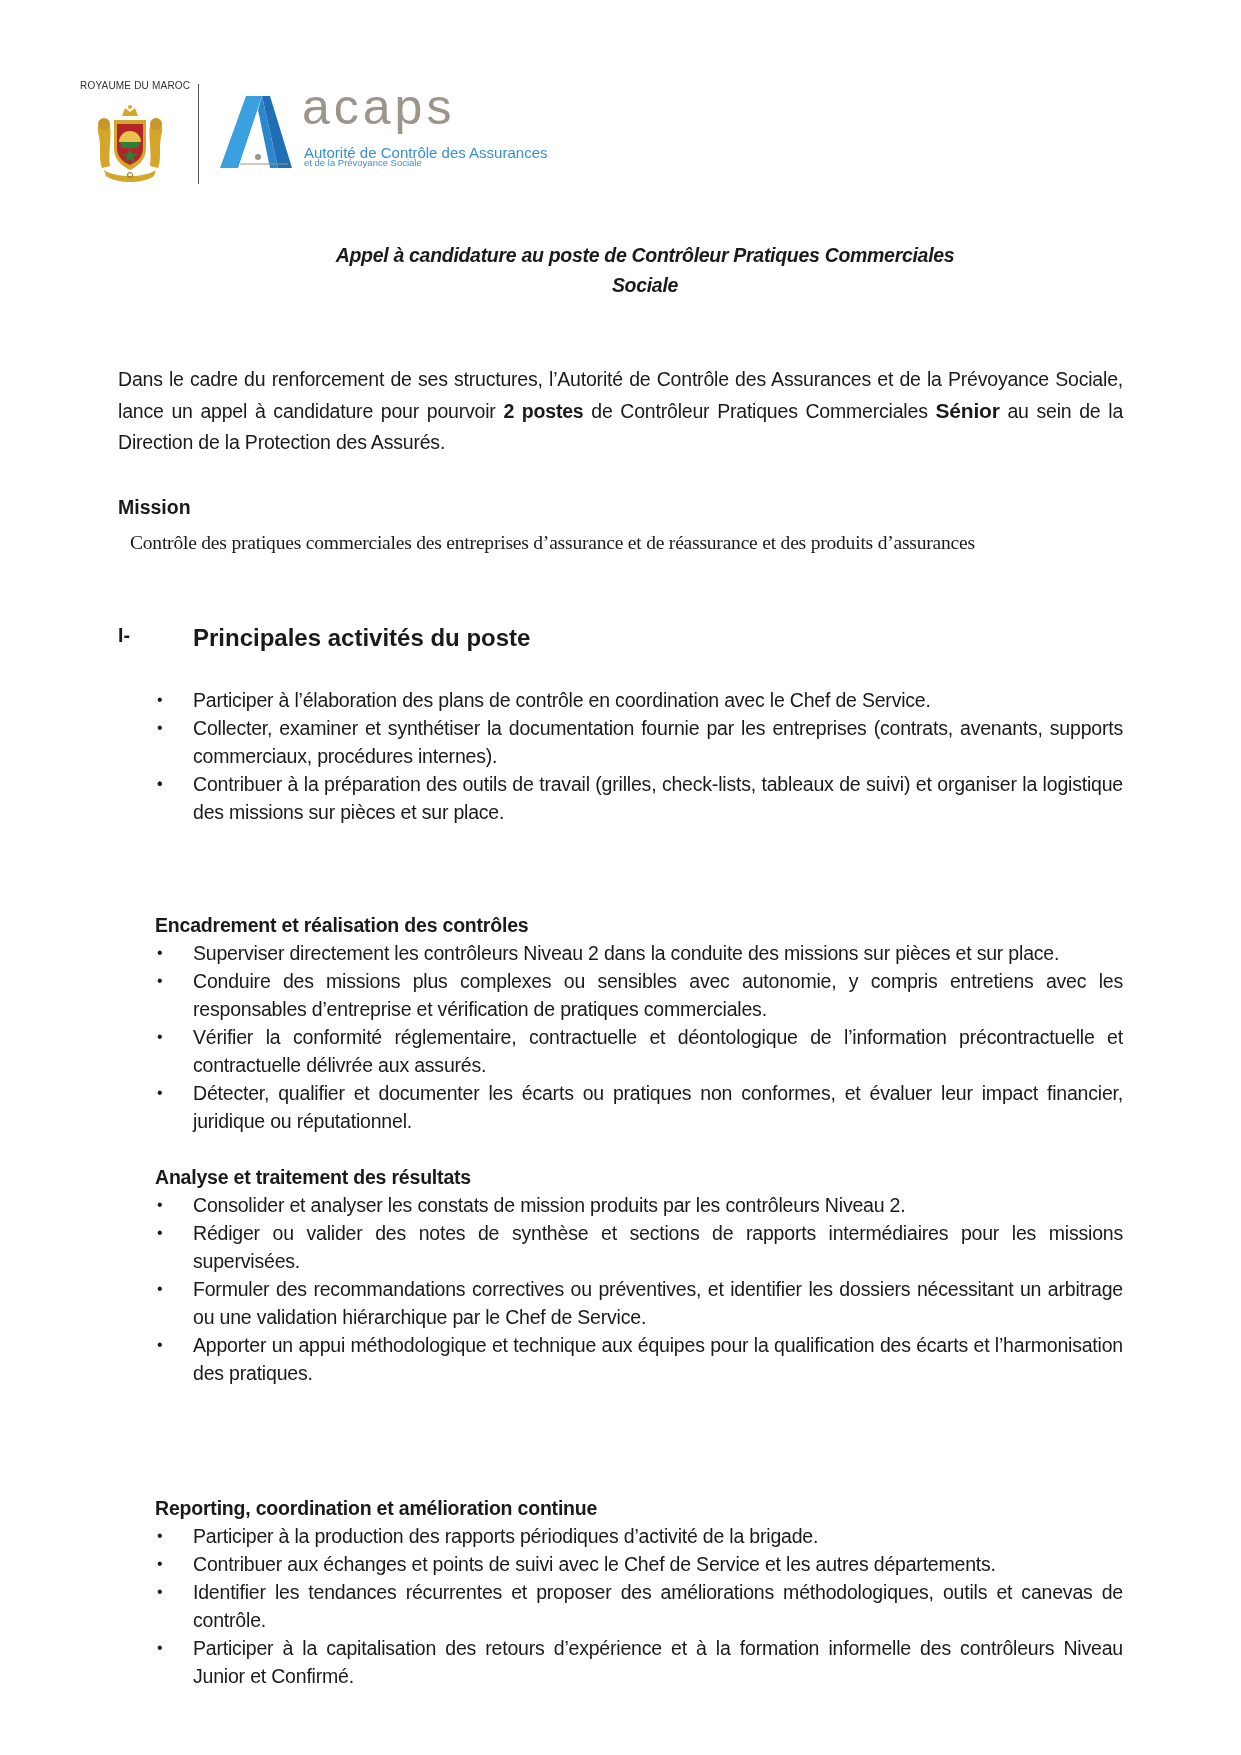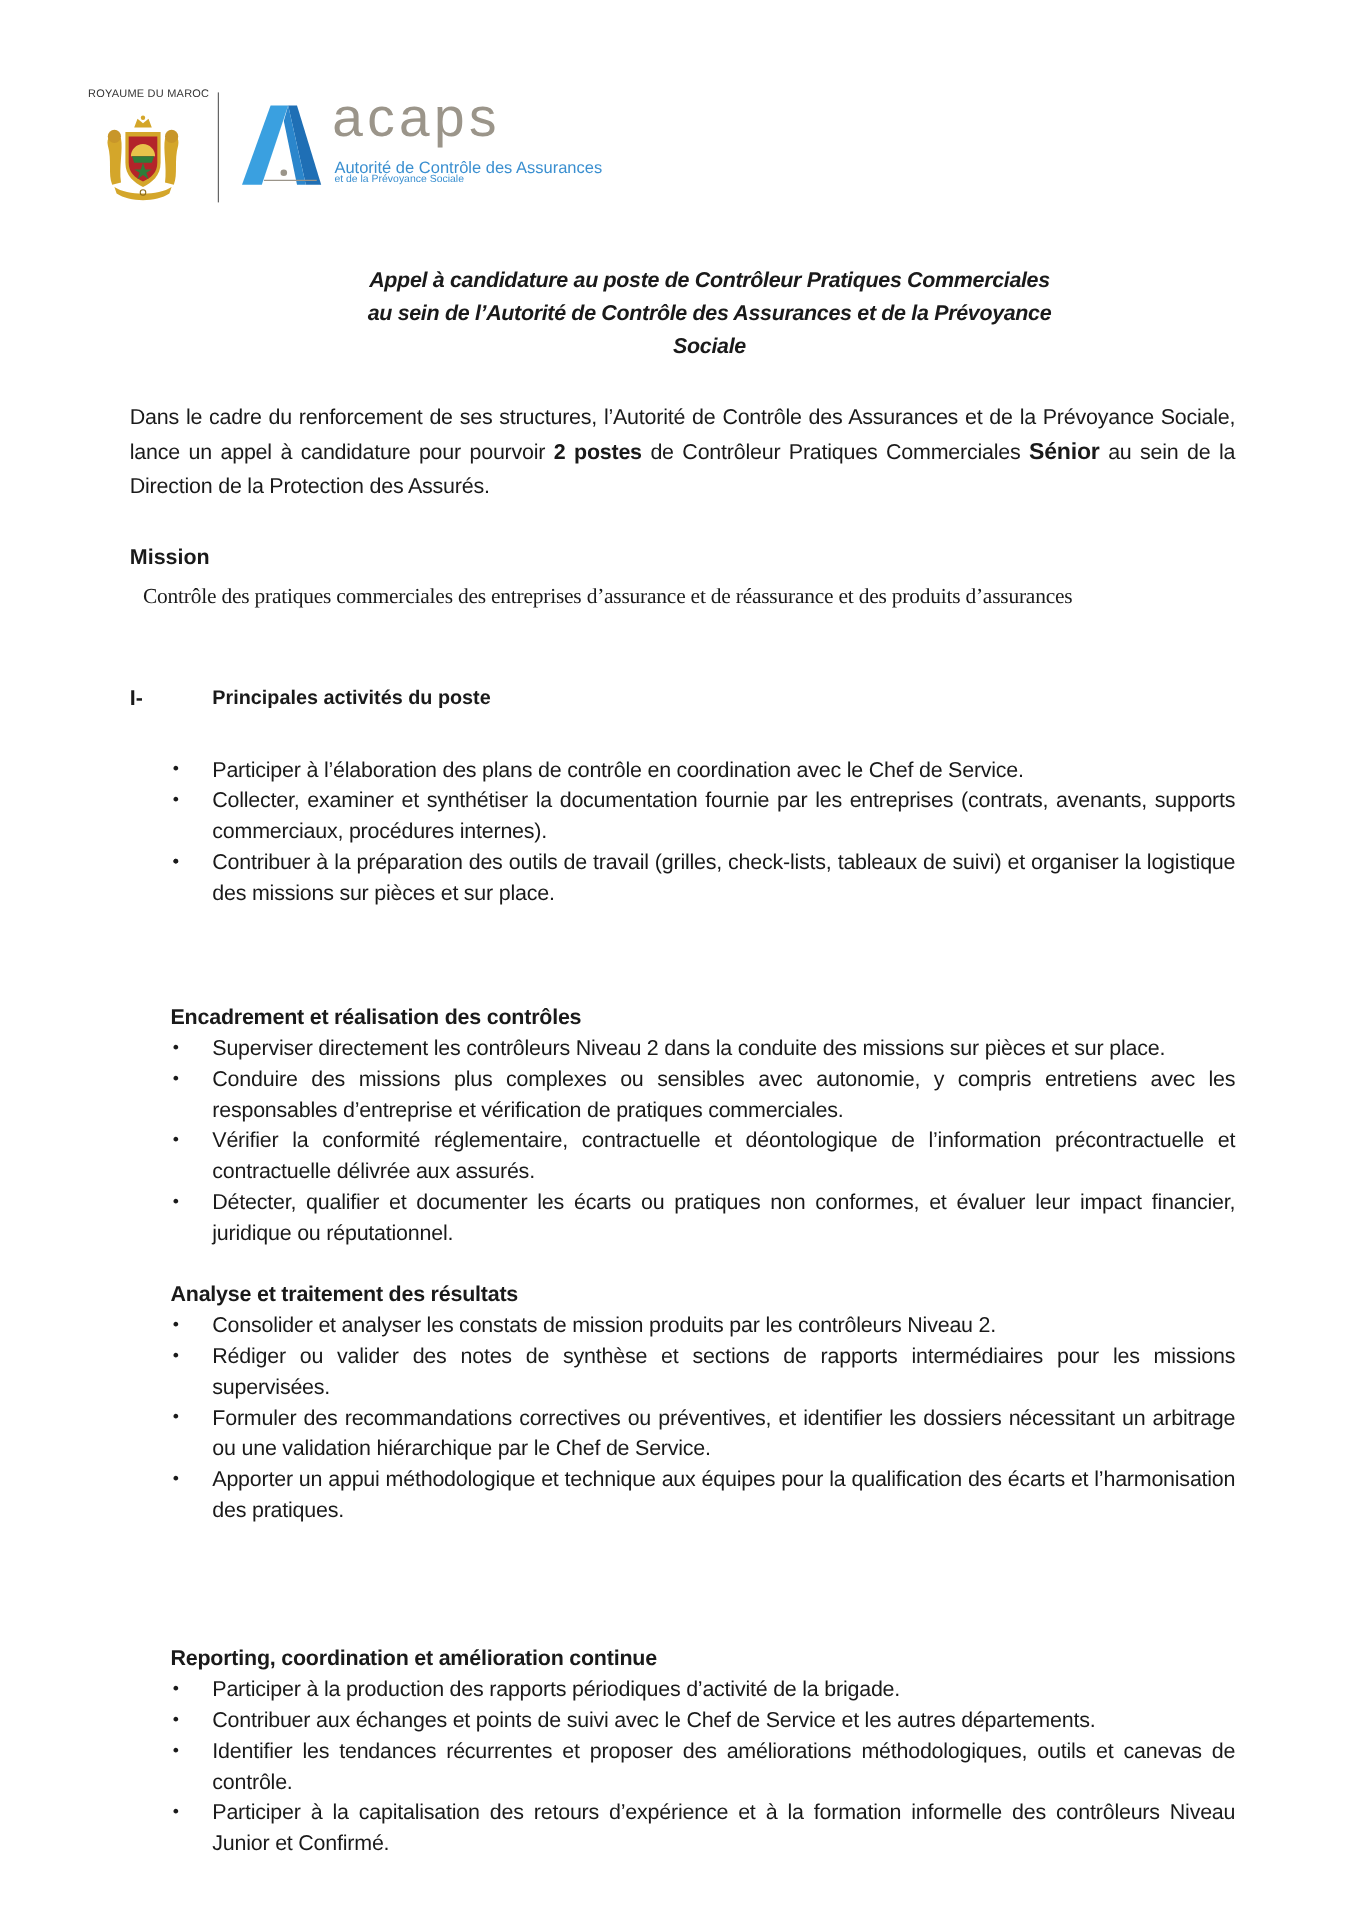--- a/index.html
+++ b/index.html
@@ -22,21 +22,21 @@
 
   
   .body-text { font-size: 19.5px; line-height: 31px; letter-spacing: -0.2px; text-align: justify; }
   #intro { left: 118px; width: 1005px; top: 364px; }
   #intro b { font-weight: bold; }
   #intro .senior { font-size: 21px; }
   #mission-title { left: 118px; top: 496px; font-weight: bold; font-size: 19.5px; }
   #mission-text { left: 130px; width: 1005px; top: 527px; font-family: Liberation Serif, serif; }
 
   #section-num { left: 118px; top: 624px; font-weight: bold; font-size: 19.5px; }
-  #section-title { left: 193px; top: 624px; font-weight: bold; font-size: 18px; }
+  #section-title { left: 193px; top: 624px; font-weight: bold; font-size: 24px; }
 
   .group { position: absolute; left: 155px; width: 968px; }
   .group-title { font-weight: bold; font-size: 19.5px; line-height: 28px; letter-spacing: -0.2px; }
   .group ul { list-style: none; margin: 0; padding: 0; }
   .group li { position: relative; padding-left: 38px; font-size: 19.5px; line-height: 28px;
               text-align: justify; letter-spacing: -0.2px; }
   .group li .bullet { position: absolute; left: 2px; top: 0; font-size: 16px; }
 
   #g1 { top: 686px; }
   #g2 { top: 911px; }
@@ -78,21 +78,20 @@
   <circle cx="40" cy="63" r="3" fill="#9b958a"></circle>
   <line x1="22" y1="70" x2="70" y2="70" stroke="#9b958a" stroke-width="1"></line>
 </svg>
 
 <div id="acaps-word" class="abs">acaps</div>
 <div id="acaps-sub1" class="abs">Autorité de Contrôle des Assurances</div>
 <div id="acaps-sub2" class="abs">et de la Prévoyance Sociale</div>
 
 <div id="title" class="abs">
   <div>Appel à candidature au poste de Contrôleur Pratiques Commerciales</div>
-  <div>au sein de l’Autorité de Contrôle des Assurances et de la Prévoyance</div>
   <div>Sociale</div>
 </div>
 
 <div id="intro" class="abs body-text"><span>Dans le cadre du renforcement de ses structures, l’Autorité de Contrôle des Assurances et de la Prévoyance Sociale, lance un appel à candidature pour pourvoir </span><b>2 postes</b><span> de Contrôleur Pratiques Commerciales </span><b class="senior">Sénior</b><span> au sein de la Direction de la Protection des Assurés.</span></div>
 
 <div id="mission-title" class="abs">Mission</div>
 <div id="mission-text" class="abs body-text">Contrôle des pratiques commerciales des entreprises d’assurance et de réassurance et des produits d’assurances</div>
 
 <div id="section-num" class="abs">I-</div>
 <div id="section-title" class="abs">Principales activités du poste</div>

